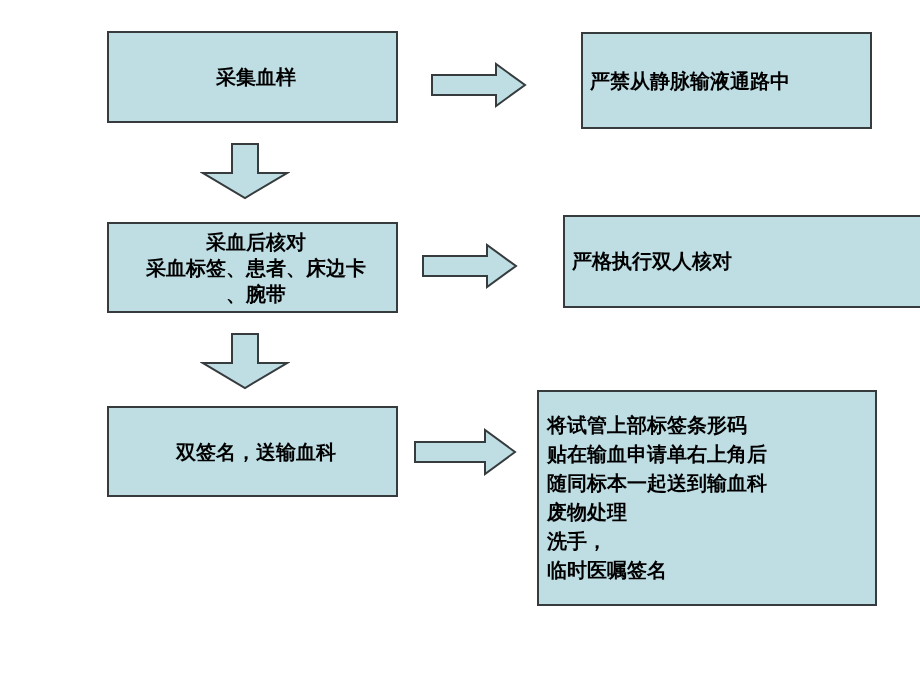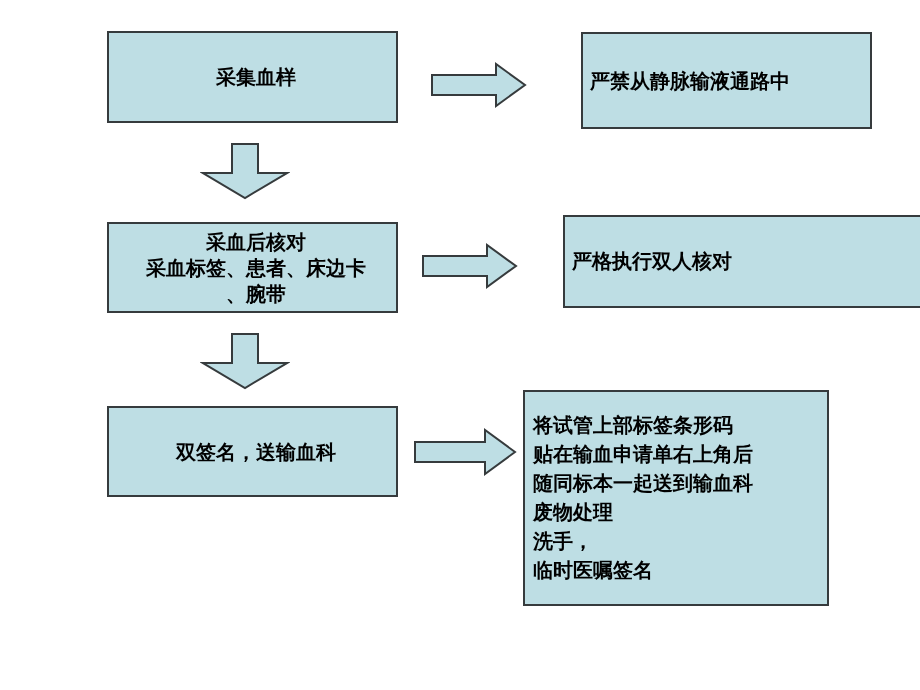--- a/index.html
+++ b/index.html
@@ -45,21 +45,21 @@
     display: block;
   }
   .underline {
   }
   
   #box-collect      { left: 107px; top: 31px;  width: 291px; height: 92px; }
   #box-prohibit     { left: 537px; top: 32px;  width: 291px; height: 97px; line-height: 1.5; margin-left: 44px; }
   #box-verify       { left: 107px; top: 222px; width: 291px; height: 91px; }
   #box-double-check { left: 563px; top: 215px; width: 360px; height: 93px; }
   #box-sign         { left: 107px; top: 406px; width: 291px; height: 91px; text-align: center; }
-  #box-send         { left: 523px; top: 390px; width: 306px; height: 216px; line-height: 1.45; padding-left: 8px; }
+  #box-send         { left: 537px; top: 390px; width: 340px; height: 216px; line-height: 1.45; padding-left: 8px; }
   .arrow {
     position: absolute;
     display: block;
   }
   .arrow polygon {
     fill: #bedee4;
     stroke: #363b3d;
     stroke-width: 2;
     stroke-linejoin: miter;
   }

